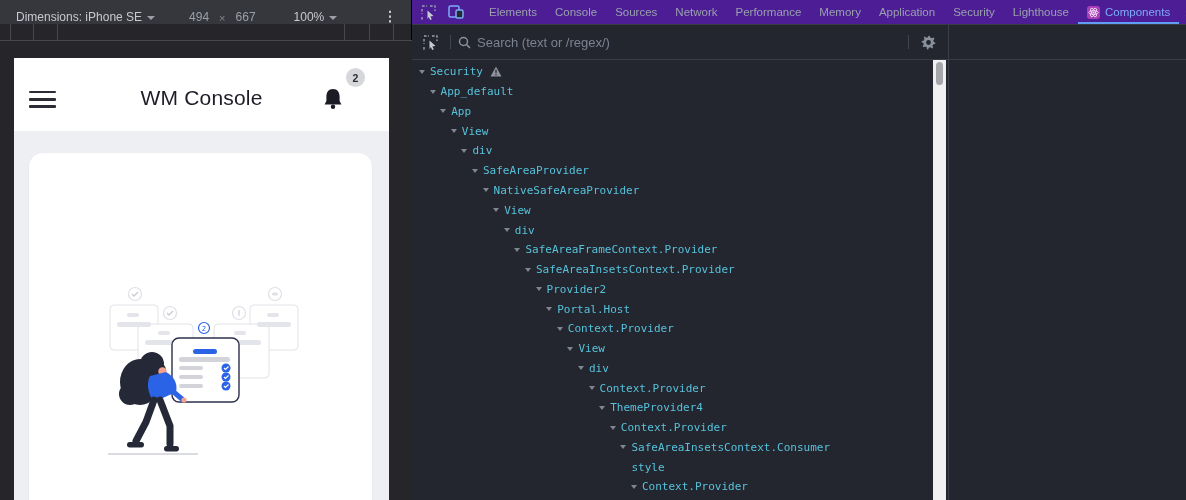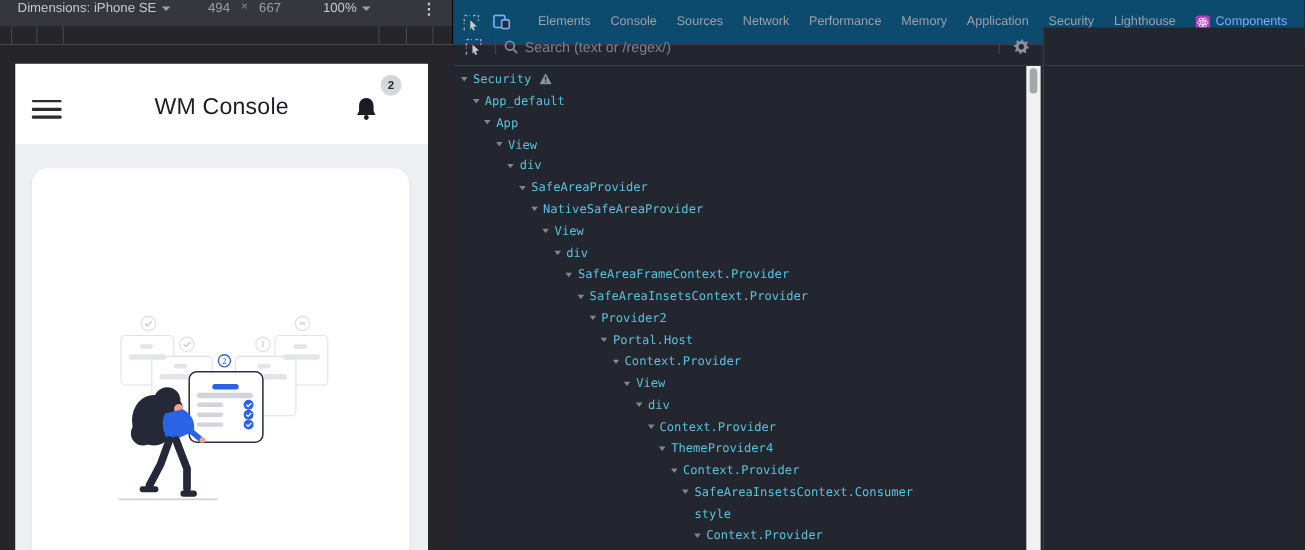--- a/index.html
+++ b/index.html
@@ -4,21 +4,21 @@
 <style>
   * { margin:0; padding:0; box-sizing:border-box; }
   html,body { width:1186px; height:500px; overflow:hidden; background:#202124;
               font-family:"Liberation Sans", sans-serif; }
   .stage { position:relative; width:1186px; height:500px; overflow:hidden; }
 
   
   .device-pane { position:absolute; left:0; top:0; width:412px; height:500px;
                  background:#26262a; border-right:1px solid #000; }
   .emu-toolbar { position:absolute; left:0; top:0; width:100%; height:24px;
-                 background:#36373c; display:flex; align-items:flex-start;
+                 background:#36373c; display:flex; align-items:flex-end;
                  font-size:12px; color:#c6c9ce; }
   .emu-toolbar .dim-label { margin-left:16px; cursor:default; }
   .caret-down { display:inline-block; width:0; height:0; border-left:4px solid transparent;
                 border-right:4px solid transparent; border-top:4px solid #9aa0a6;
                 margin-left:5px; vertical-align:middle; }
   .emu-val { color:#9aa0a6; }
   .emu-w { margin-left:34px; } .emu-x { margin:0 10px; color:#80868b; font-size:11px; }
   .emu-zoom { margin-left:38px; color:#c6c9ce; }
   .kebab { margin-left:auto; margin-right:14px; color:#c6c9ce; font-size:14px;
            font-weight:bold; letter-spacing:0; }
@@ -40,21 +40,21 @@
            background:#d6d7db; color:#2b2b33; font-size:10.5px; font-weight:bold;
            display:flex; align-items:center; justify-content:center; }
 
   .app-body { position:absolute; top:73px; left:0; right:0; bottom:-200px; background:#edeff2; }
   .card { position:absolute; left:15px; top:22px; width:343px; height:560px;
           background:#fff; border-radius:14px; box-shadow:0 1px 3px rgba(0,0,0,.05); }
   .illustration { position:absolute; left:71px; top:127px; }
 
   
   .devtools-pane { position:absolute; left:412px; top:0; width:774px; height:500px; background:#23262e; }
-  .dt-tabbar { position:absolute; left:0; top:0; width:100%; height:41px; background:#0c4a6e;
+  .dt-tabbar { position:absolute; left:0; top:0; width:100%; height:25px; background:#4c1d95;
                border-bottom:1px solid #3b3c41; display:flex; align-items:stretch; overflow:hidden; }
   .tb-icon { display:flex; align-items:center; padding:0 6px; cursor:pointer; }
   .tb-icon:first-child { padding-left:9px; }
   .vsep { width:1px; height:14px; background:#4a4b50; align-self:center; margin:0 5px; }
   .dt-tabs { display:flex; align-items:stretch; }
   .dt-tab { display:flex; align-items:center; padding:0 9px; font-size:11.5px; color:#9aa1ac;
             cursor:pointer; white-space:nowrap; position:relative; }
   .dt-tab.active { color:#7cacf8; }
   .dt-tab.active::after { content:""; position:absolute; left:0; right:0; bottom:0; height:2px; background:#5f9ef2; }
   .react-badge { width:13px; height:13px; border-radius:3px; background:#ab3fba; margin-right:5px;

